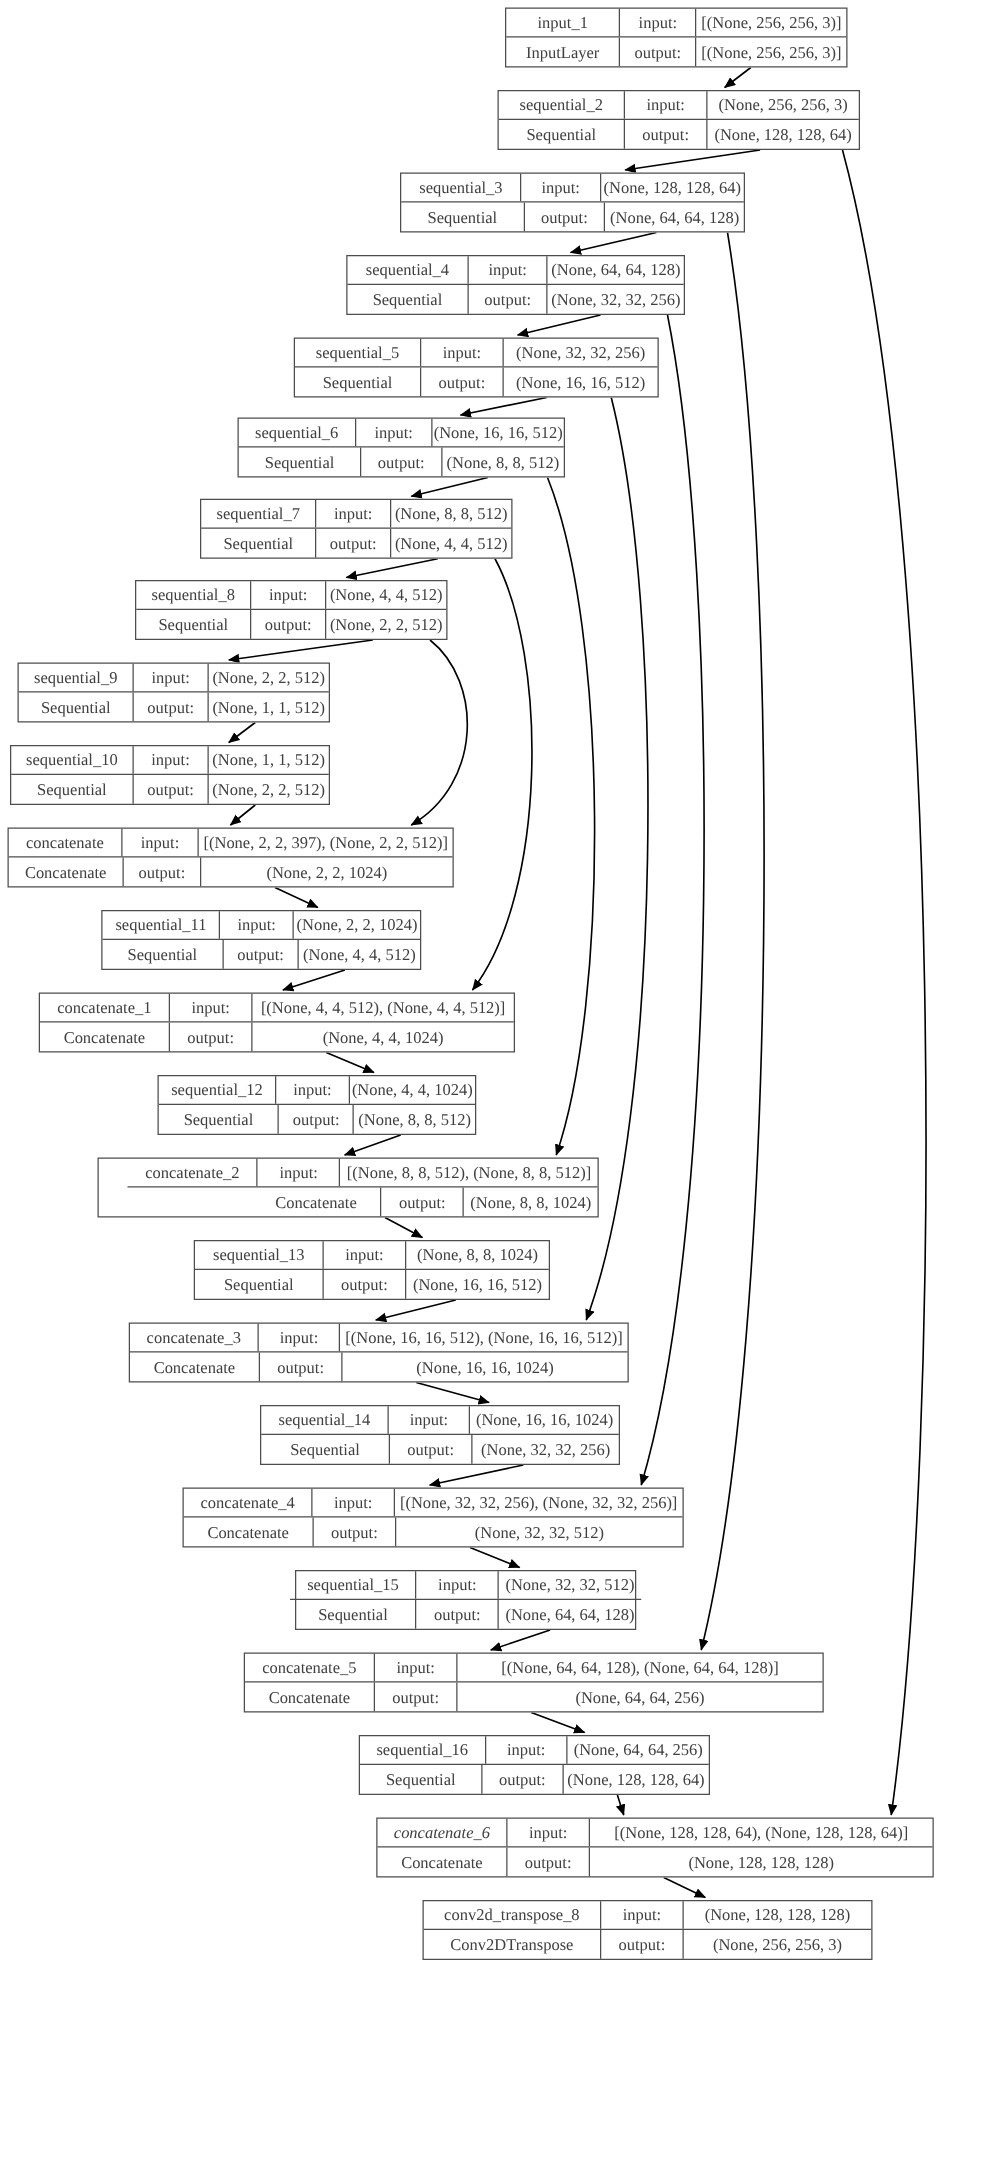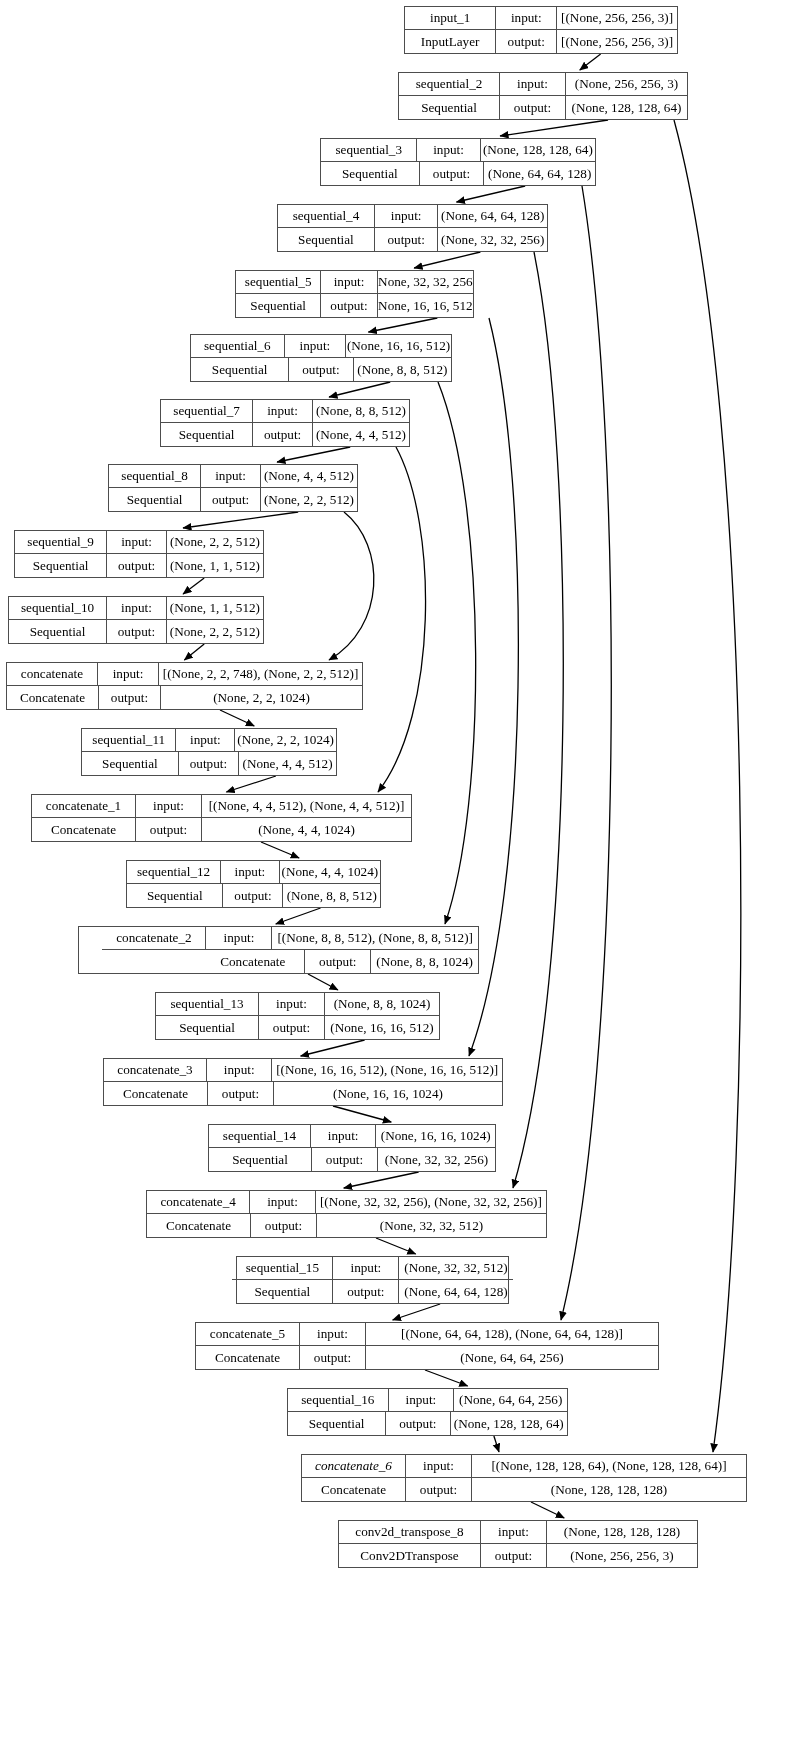--- a/index.html
+++ b/index.html
@@ -29,21 +29,21 @@
   }
   .node {
     position: absolute;
     border: 1px solid #4d4d4d;
     background: #ffffff;
     box-sizing: border-box;
     display: flex;
     flex-direction: column;
     font-size: 13.2px;
     line-height: 1;
-    color: #000000;
+    color: #404040;
   }
   .node-row {
     display: flex;
     flex-direction: row;
     height: 50%;
     box-sizing: border-box;
   }
   .node-row.top {
     border-bottom: 1px solid #4d4d4d;
   }
@@ -153,21 +153,21 @@
         <div class="cell c-name" style="width: 101px;">sequential_4</div>
         <div class="cell c-io" style="width: 66px;">input:</div>
         <div class="cell c-shape">(None, 64, 64, 128)</div>
       </div>
       <div class="node-row bottom">
         <div class="cell c-name" style="width: 101px;">Sequential</div>
         <div class="cell c-io" style="width: 66px;">output:</div>
         <div class="cell c-shape-merged">(None, 32, 32, 256)</div>
       </div>
     </div>
-    <div class="node" style="left: 235px; top: 270px; width: 239px; height: 48px;">
+    <div class="node" style="left: 235px; top: 270px; width: 292px; height: 48px;">
       <div class="node-row top">
         <div class="cell c-name" style="width: 101px;">sequential_5</div>
         <div class="cell c-io" style="width: 66px;">input:</div>
         <div class="cell c-shape">(None, 32, 32, 256)</div>
       </div>
       <div class="node-row bottom">
         <div class="cell c-name" style="width: 101px;">Sequential</div>
         <div class="cell c-io" style="width: 66px;">output:</div>
         <div class="cell c-shape-merged">(None, 16, 16, 512)</div>
       </div>
@@ -229,21 +229,21 @@
       <div class="node-row bottom">
         <div class="cell c-name" style="width: 102px;">Sequential</div>
         <div class="cell c-io" style="width: 62px;">output:</div>
         <div class="cell c-shape-merged">(None, 2, 2, 512)</div>
       </div>
     </div>
     <div class="node" style="left: 6px; top: 662px; width: 357px; height: 48px;">
       <div class="node-row top">
         <div class="cell c-name" style="width: 92px;">concatenate</div>
         <div class="cell c-io" style="width: 62px;">input:</div>
-        <div class="cell c-shape">[(None, 2, 2, 748), (None, 2, 2, 512)]</div>
+        <div class="cell c-shape">[(None, 2, 2, 397), (None, 2, 2, 512)]</div>
       </div>
       <div class="node-row bottom">
         <div class="cell c-name" style="width: 92px;">Concatenate</div>
         <div class="cell c-io" style="width: 62px;">output:</div>
         <div class="cell c-shape-merged">(None, 2, 2, 1024)</div>
       </div>
     </div>
     <div class="node" style="left: 81px; top: 728px; width: 256px; height: 48px;">
       <div class="node-row top">
         <div class="cell c-name" style="width: 100px;">sequential_11</div>

